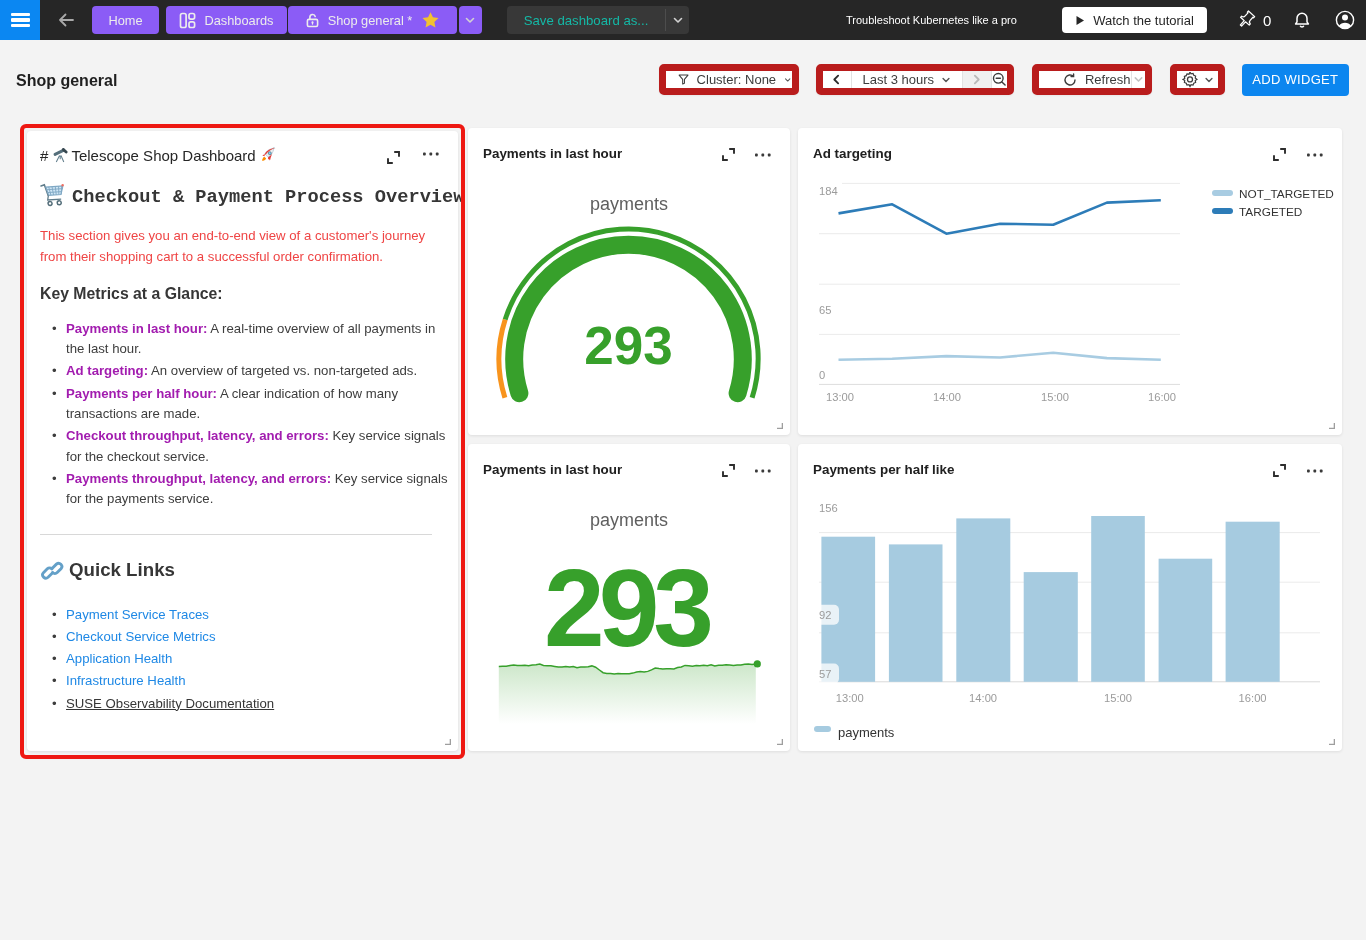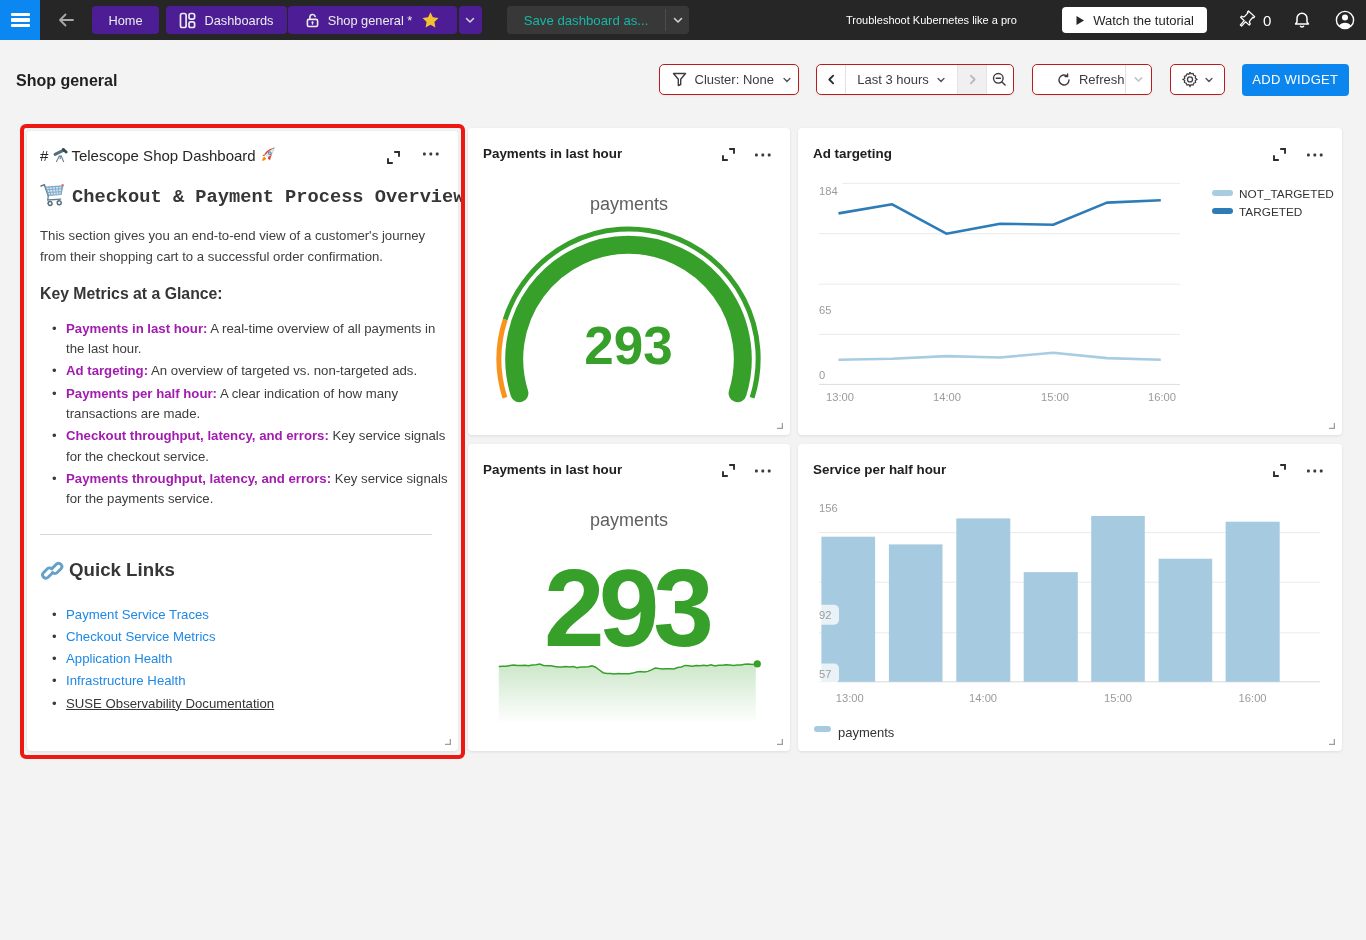--- a/index.html
+++ b/index.html
@@ -3,25 +3,25 @@
 <meta charset="utf-8">
 <style>
 *{margin:0;padding:0;box-sizing:border-box;}
 html,body{width:1366px;height:940px;font-family:"Liberation Sans",sans-serif;background:#f3f3f3;overflow:hidden;}
 .abs{position:absolute;}
 #page{position:relative;width:1366px;height:940px;}
 
 #hdr{position:absolute;left:0;top:0;width:1366px;height:40px;background:#262626;}
 #burger{position:absolute;left:0;top:0;width:40px;height:40px;background:#0b87f2;}
 #burger div{position:absolute;left:11px;width:19px;height:3.4px;background:#fff;border-radius:1px;}
-.tab{position:absolute;top:6px;height:28px;background:#4c1d95;border-radius:4px;color:#ececec;font-size:12.8px;display:flex;align-items:center;justify-content:center;}
+.tab{position:absolute;top:6px;height:28px;background:#8b5cf6;border-radius:4px;color:#ececec;font-size:12.8px;display:flex;align-items:center;justify-content:center;}
 #savebtn{position:absolute;top:6px;height:28px;background:#383838;border-radius:4px;color:#14b8a6;font-size:13.2px;}
 .hwhite{color:#fff;}
 
-.tbtn{position:absolute;top:64px;height:31px;background:#fff;border:1px solid #b91c1c;border-radius:5px;box-shadow:0 1px 2px rgba(0,0,0,0.05);display:flex;align-items:center;color:#3c3c3c;font-size:13px;}
+.tbtn{position:absolute;top:64px;height:31px;background:#fff;border:7px solid #b91c1c;border-radius:5px;box-shadow:0 1px 2px rgba(0,0,0,0.05);display:flex;align-items:center;color:#3c3c3c;font-size:13px;}
 
 .card{position:absolute;background:#fff;border-radius:4px;box-shadow:0 1px 3px rgba(0,0,0,0.09);}
 .ctitle{position:absolute;font-size:13.4px;font-weight:bold;color:#202020;}
 .mli{position:relative;margin-bottom:2.3px;}
 .bu{position:absolute;left:-14px;color:#3d3d3d;}
 #mlist b{color:#a21caf;}
 </style>
 </head>
 <body>
 <div id="page">
@@ -171,21 +171,21 @@
           <g transform="rotate(-4 13 12)">
             <path d="M1.6 3.2l3.4-1 3 10.6" fill="none" stroke="#607d8b" stroke-width="1.5" stroke-linecap="round"></path>
             <path d="M6.3 4.6h17.2l-2.6 8.4H8.6z" fill="#cfe6f5" stroke="#7fa8c4" stroke-width="1.1"></path>
             <path d="M9.2 4.6l1.6 8.4M12.5 4.6l1 8.4M15.8 4.6l.4 8.4M19.1 4.6l-.3 8.4M22.2 4.6l-1 8.4M6.9 7.3h16M7.6 10.2h14.6" stroke="#7fa8c4" stroke-width="0.9" fill="none"></path>
             <circle cx="23.2" cy="3.9" r="1.3" fill="#ef6c60"></circle>
             <path d="M8.3 13l-1 4.6h13.5" fill="none" stroke="#607d8b" stroke-width="1.3"></path>
             <circle cx="9.4" cy="21.2" r="2" fill="none" stroke="#546e7a" stroke-width="1.5"></circle>
             <circle cx="18.6" cy="21.2" r="2" fill="none" stroke="#546e7a" stroke-width="1.5"></circle>
           </g>
         </svg>Checkout &amp; Payment Process Overview</div>
-  <div class="abs" style="left:13px;top:94px;font-size:13.2px;color:#404040;line-height:21.2px;white-space:nowrap;">This section gives you an end-to-end view of a customer's journey<br>from their shopping cart to a successful order confirmation.</div>
+  <div class="abs" style="left:13px;top:94px;font-size:13.2px;color:#ef4444;line-height:21.2px;white-space:nowrap;">This section gives you an end-to-end view of a customer's journey<br>from their shopping cart to a successful order confirmation.</div>
   <div class="abs" style="left:13px;top:154px;font-size:15.8px;font-weight:bold;color:#363636;">Key Metrics at a Glance:</div>
   <div class="abs" style="left:39px;top:187.5px;font-size:13.2px;color:#3d3d3d;line-height:20.2px;white-space:nowrap;" id="mlist">
     <div class="mli"><span class="bu">•</span><b>Payments in last hour:</b> A real-time overview of all payments in<br>the last hour.</div>
     <div class="mli"><span class="bu">•</span><b>Ad targeting:</b> An overview of targeted vs. non-targeted ads.</div>
     <div class="mli"><span class="bu">•</span><b>Payments per half hour:</b> A clear indication of how many<br>transactions are made.</div>
     <div class="mli"><span class="bu">•</span><b>Checkout throughput, latency, and errors:</b> Key service signals<br>for the checkout service.</div>
     <div class="mli"><span class="bu">•</span><b>Payments throughput, latency, and errors:</b> Key service signals<br>for the payments service.</div>
   </div>
   <div class="abs" style="left:13px;top:403px;width:392px;border-top:1px solid #d8d8d8;"></div>
   <div class="abs" style="left:13px;top:427px;font-size:18.7px;font-weight:bold;color:#363636;line-height:24px;">
@@ -296,21 +296,21 @@
       <rect x="414" y="80" width="21" height="6" rx="3" fill="#2d7cb8"></rect>
           <text x="441" y="87.5">TARGETED</text>
     </g>
   </svg>
   <svg class="abs" style="right:7px;bottom:6px" width="7" height="7" viewBox="0 0 7 7">
         <path d="M1 6.5h5.5V1" fill="none" stroke="#9e9e9e" stroke-width="1.6"></path>
       </svg>
 </div>
 
 <div class="card" style="left:798px;top:444px;width:544px;height:307px;">
-  <div class="ctitle" style="left:15px;top:18px;">Service per half hour</div>
+  <div class="ctitle" style="left:15px;top:18px;">Payments per half like</div>
   <svg class="abs" style="left:475px;top:20px" width="13" height="13" viewBox="0 0 13 13">
         <path d="M1 7.2V12h4.8M7.2 1H12v4.8" fill="none" stroke="#2d2d2d" stroke-width="1.9"></path>
       </svg>
   <svg class="abs" style="left:509px;top:24.5px" width="17" height="4" viewBox="0 0 17 4">
         <rect x="0" y="0.6" width="2.8" height="2.8" rx="0.9" fill="#3a3a3a"></rect>
         <rect x="6.4" y="0.6" width="2.8" height="2.8" rx="0.9" fill="#3a3a3a"></rect>
         <rect x="12.8" y="0.6" width="2.8" height="2.8" rx="0.9" fill="#3a3a3a"></rect>
       </svg>
   <svg class="abs" style="left:0;top:0" width="544" height="307" viewBox="0 0 544 307">
     <g stroke="#ebebeb" stroke-width="1">

